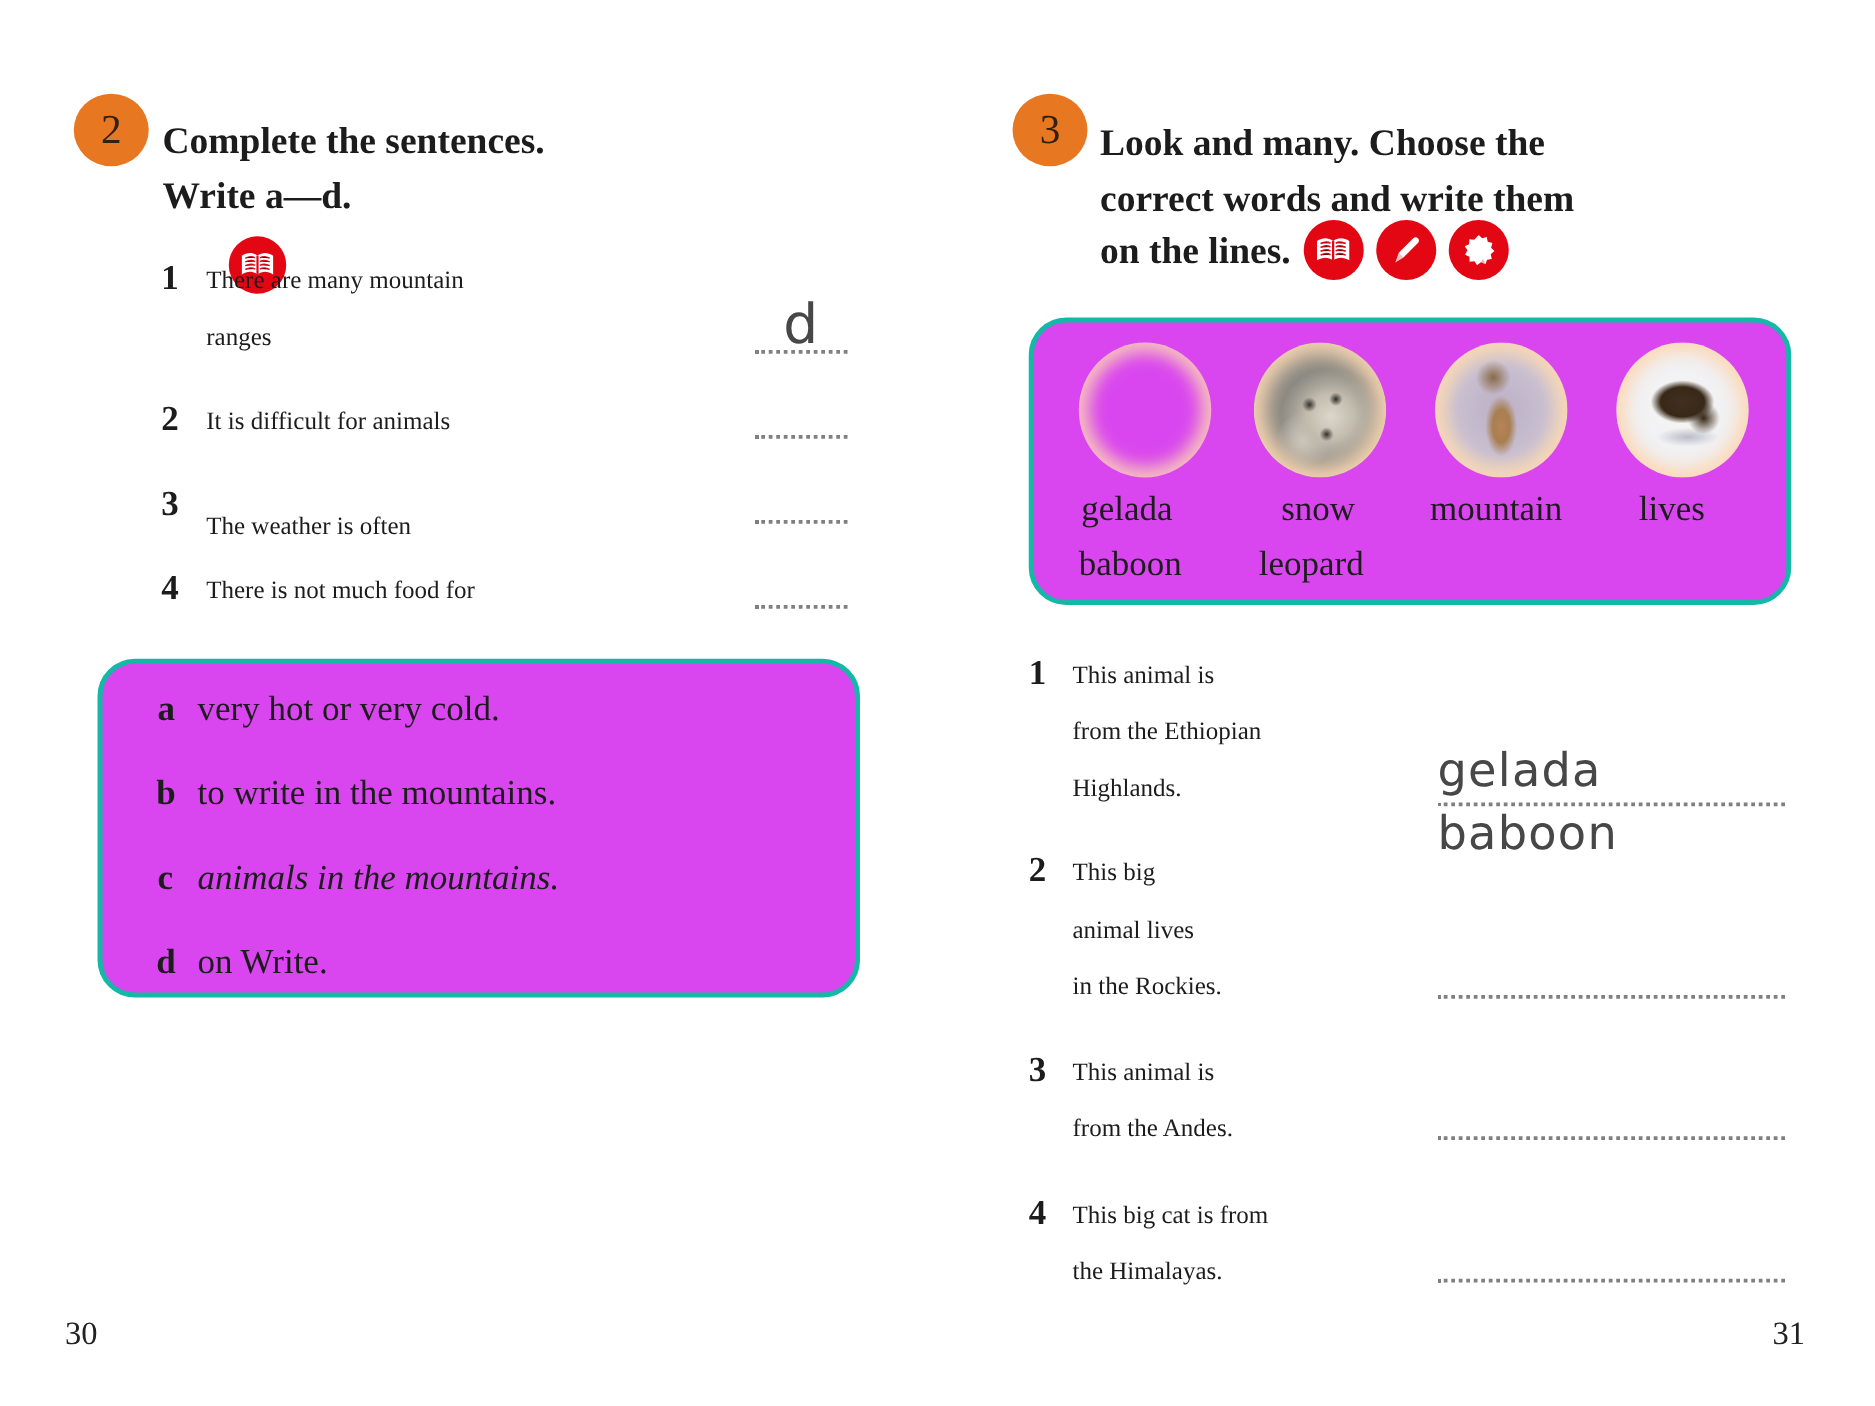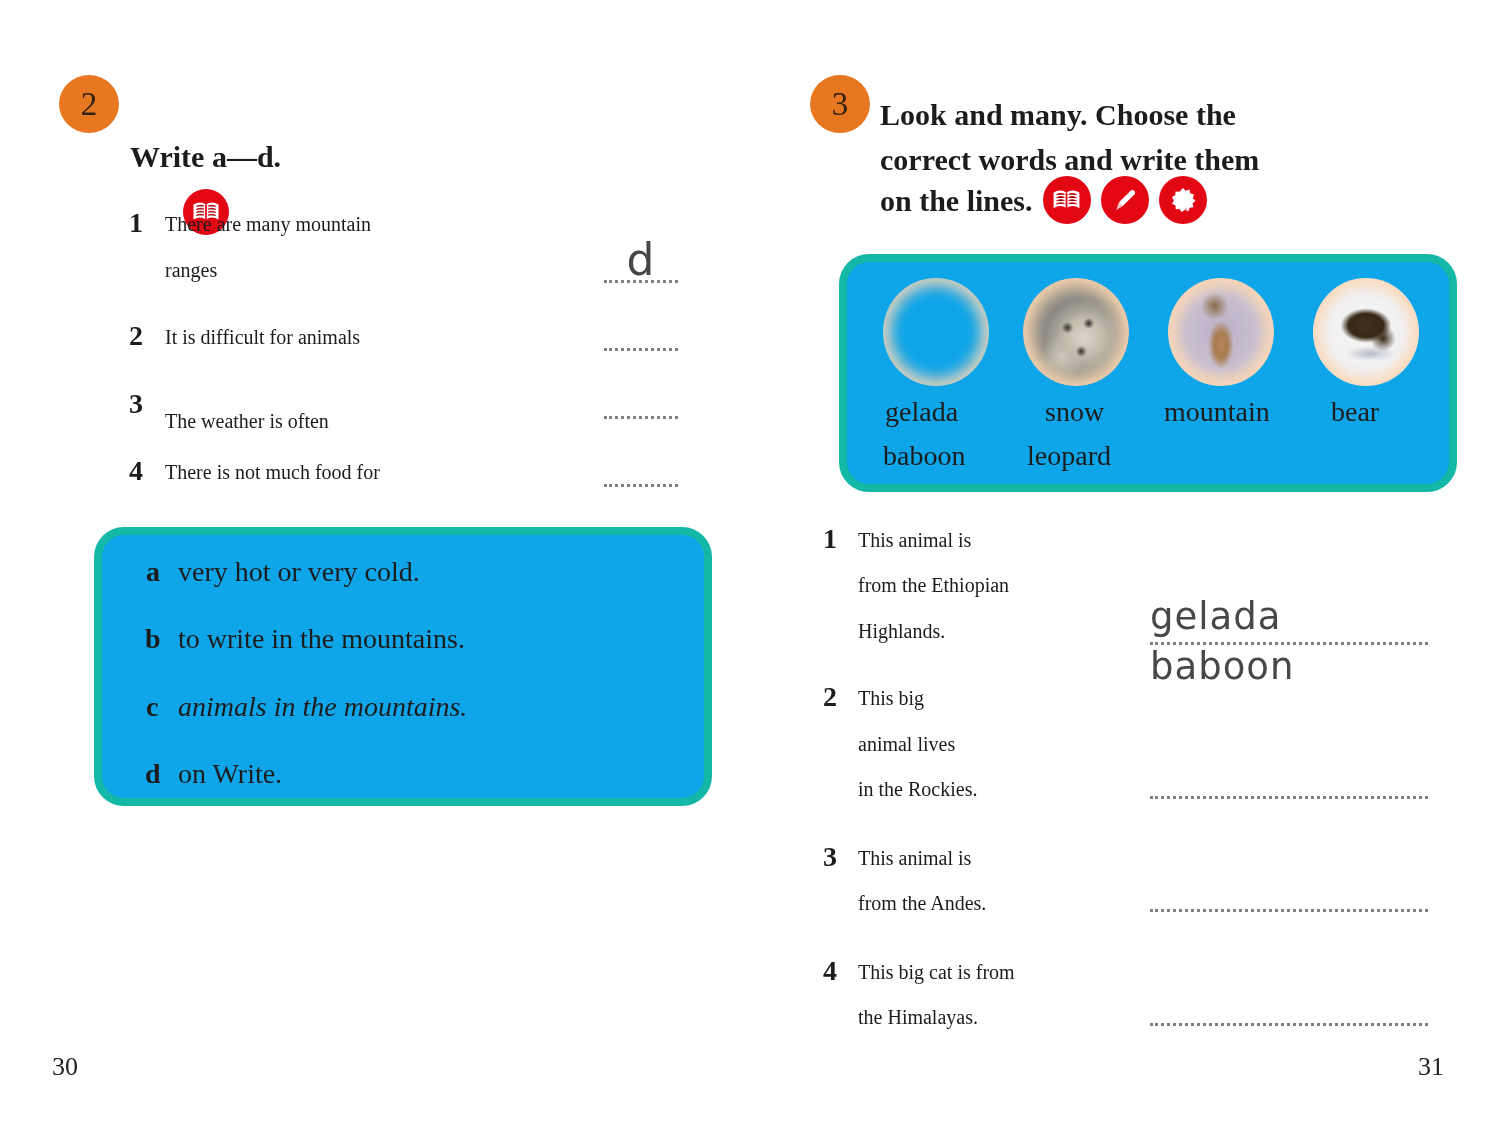--- a/index.html
+++ b/index.html
@@ -27,24 +27,23 @@
   .dotline { border-bottom:3px dotted #808080; }
 
   
   .hand {
     font-family:"DejaVu Sans", sans-serif;
     color:#474747; letter-spacing:1px;
   }
 
   
   .panel {
-    background:#0ea5e9;
-    border:8px solid #14b8a6;
+    background:#d946ef;
+    border:4px solid #14b8a6;
     border-radius:30px;
-    margin-left:16px;
   }
 
   .opt-letter { font-weight:bold; font-size:28px; }
   .opt-text   { font-size:28px; white-space:nowrap; }
 
   
   .ricon {
     border-radius:50%; background:#e30613;
     display:flex; align-items:center; justify-content:center;
   }
@@ -91,20 +90,21 @@
 </style>
 </head>
 <body>
 
 <div class="sheet">
 
   <div class="abs badge" style="left:59px; top:75px;">
     <span>2</span>
   </div>
 
+  <div class="abs ex-title" style="left:130px; top:90px;">Complete the sentences.</div>
   <div class="abs title-row" style="left:130px; top:134px;flex-direction:column;">
     <span class="ex-title">Write a—d.</span>
     <span class="ricon" style="width:46px;height:46px;">
       <svg width="30" height="30" viewBox="0 0 24 24">
         <path d="M2 6 C5.5 3.8 9 3.8 12 6 C15 3.8 18.5 3.8 22 6 L22 18 C18.5 15.8 15 15.8 12 18 C9 15.8 5.5 15.8 2 18 Z" fill="#ffffff"></path>
         <path d="M12 6 L12 18" stroke="#e30613" stroke-width="1.4"></path>
         <g stroke="#e30613" stroke-width="0.9">
           <path d="M4.2 7.6 C6.6 6.4 8.8 6.4 10.4 7.4 M4.2 10 C6.6 8.8 8.8 8.8 10.4 9.8 M4.2 12.4 C6.6 11.2 8.8 11.2 10.4 12.2 M4.2 14.8 C6.6 13.6 8.8 13.6 10.4 14.6"></path>
           <path d="M19.8 7.6 C17.4 6.4 15.2 6.4 13.6 7.4 M19.8 10 C17.4 8.8 15.2 8.8 13.6 9.8 M19.8 12.4 C17.4 11.2 15.2 11.2 13.6 12.2 M19.8 14.8 C17.4 13.6 15.2 13.6 13.6 14.6"></path>
         </g>
@@ -178,21 +178,21 @@
 
   <div class="abs panel" style="left:823px; top:254px; width:602px; height:222px;">
     <div class="abs photo photo-gelada" style="left:36px;  top:16px;"></div>
     <div class="abs photo photo-snow-leopard" style="left:176px; top:16px;"></div>
     <div class="abs photo photo-guanaco" style="left:321px; top:16px;"></div>
     <div class="abs photo photo-bear" style="left:466px; top:16px;"></div>
 
     <div class="abs wb-label" style="left:38px;  top:134px;">gelada</div>
     <div class="abs wb-label" style="left:198px; top:134px;">snow</div>
     <div class="abs wb-label" style="left:317px; top:134px;">mountain</div>
-    <div class="abs wb-label" style="left:484px; top:134px;">bear</div>
+    <div class="abs wb-label" style="left:484px; top:134px;">lives</div>
     <div class="abs wb-label" style="left:36px;  top:178px;">baboon</div>
     <div class="abs wb-label" style="left:180px; top:178px;">leopard</div>
   </div>
 
   <div class="abs item-num" style="left:823px; top:523px;">1</div>
   <div class="abs body-line" style="left:858px; top:523px;">This animal is</div>
   <div class="abs body-line" style="left:858px; top:568px;">from the Ethiopian</div>
   <div class="abs body-line" style="left:858px; top:614px;">Highlands.</div>
   <div class="abs dotline" style="left:1150px; top:592px; width:278px; height:50px;">
     <span class="hand" style="font-size:37px; line-height:50px;">gelada baboon</span>

